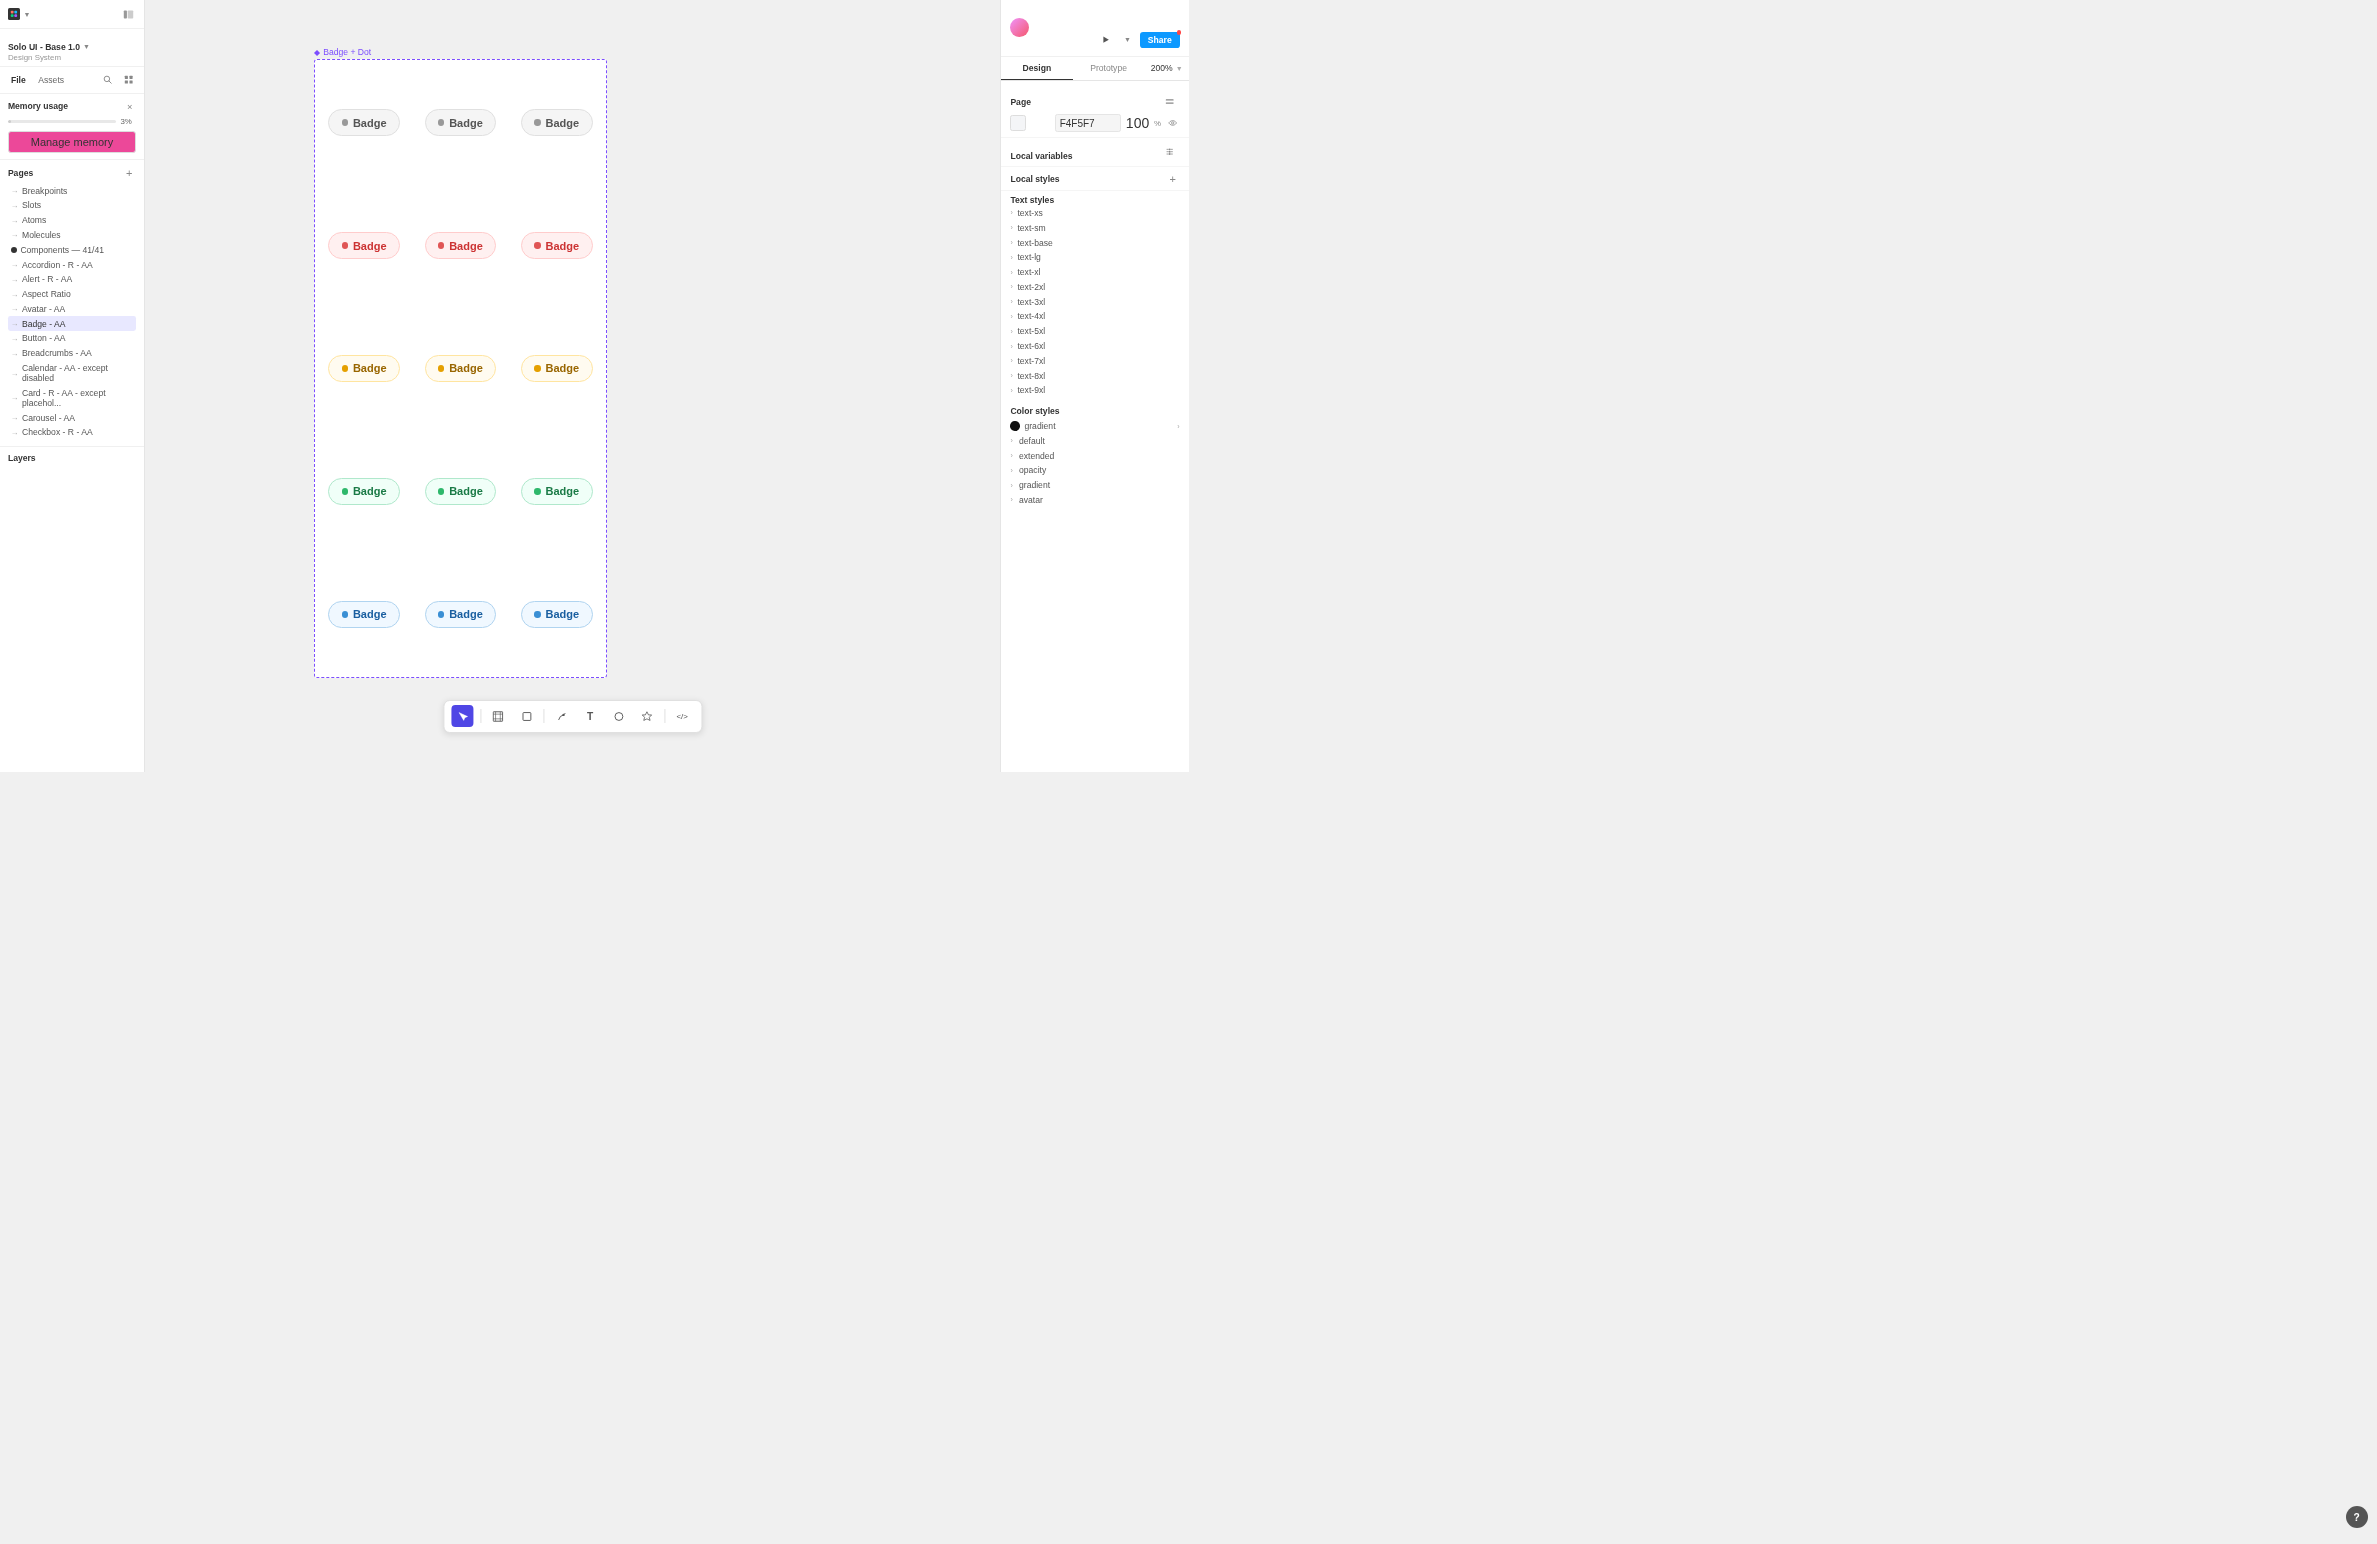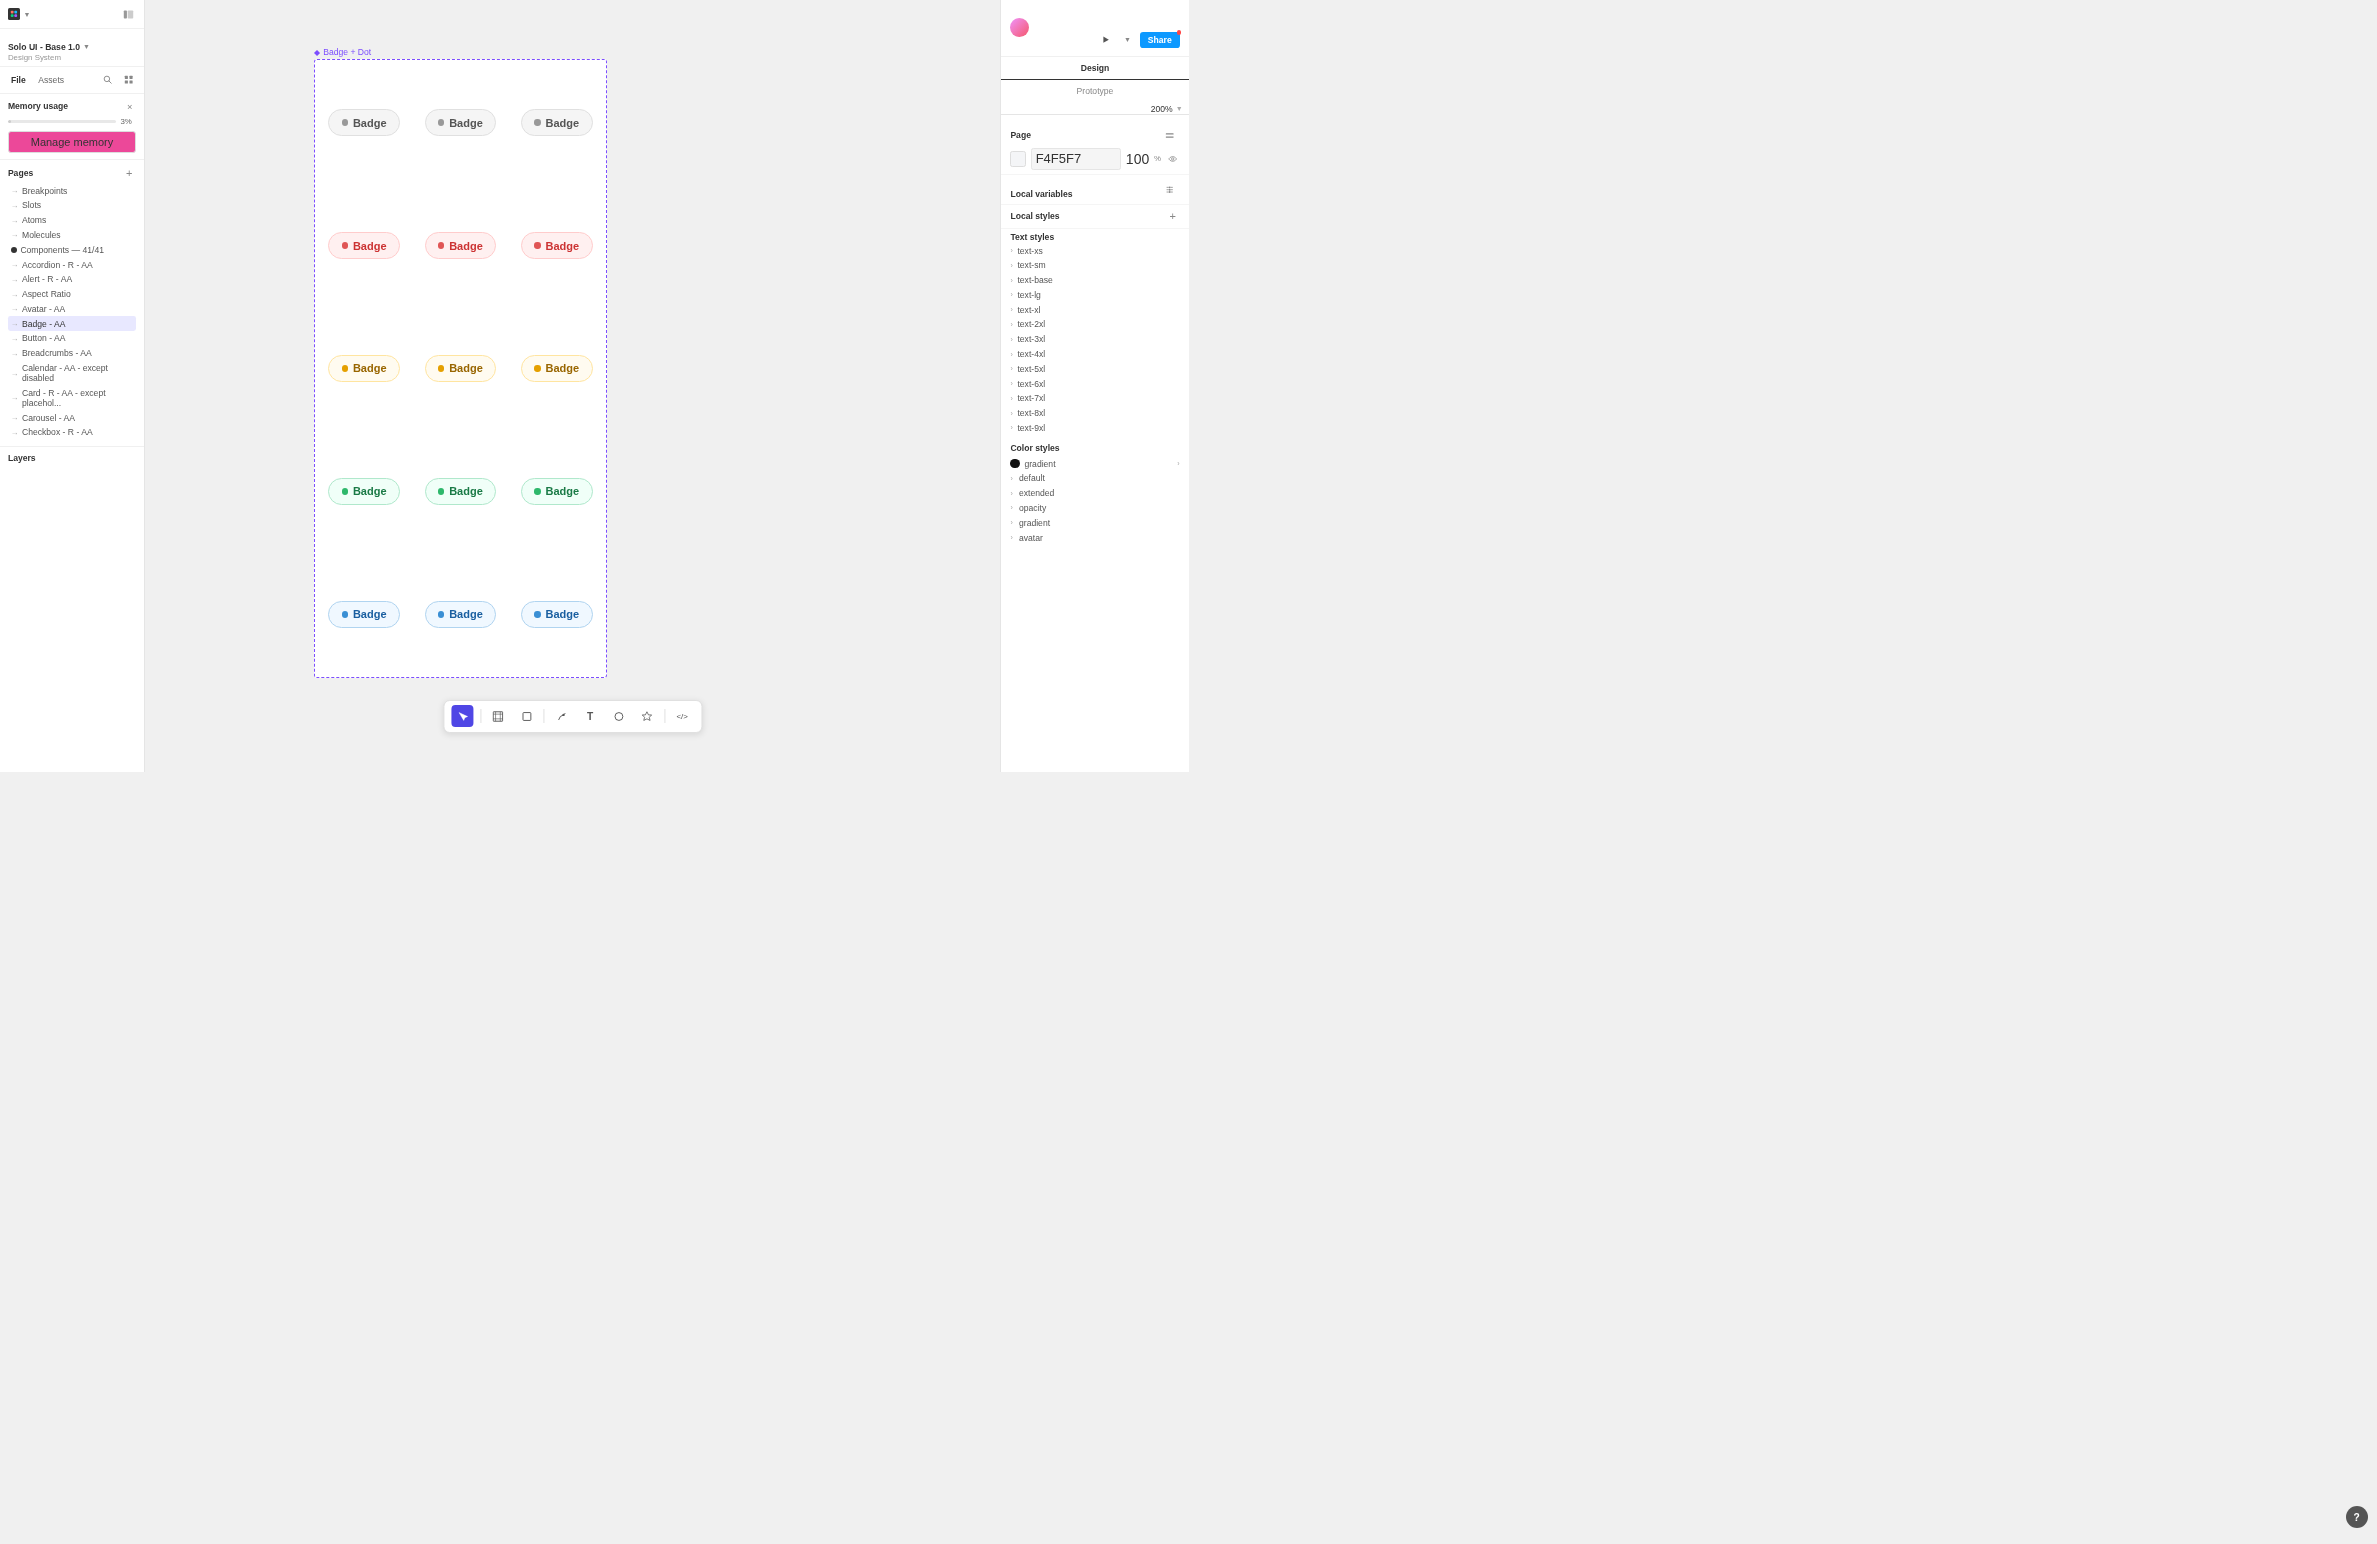--- a/index.html
+++ b/index.html
@@ -474,21 +474,20 @@
       background: #ff4444;
       border-radius: 50%;
       position: absolute;
       top: -1.6px;
       right: -1.6px;
     }
 
     .right-tabs {
       display: flex;
       border-bottom: 0.8px solid #e5e5e5;
-      flex-direction: column;
     }
 
     .right-tab {
       flex: 1;
       text-align: center;
       padding: 6.3px;
       font-size: 8.6px;
       color: #888;
       cursor: pointer;
       border-bottom: 1.6px solid transparent;
@@ -531,26 +530,27 @@
 
     .color-swatch {
       width: 15.7px;
       height: 15.7px;
       border-radius: 2.4px;
       border: 0.8px solid #ddd;
     }
 
     .color-input {
       flex: 1;
-      font-size: 13px;
+      font-size: 10px;
       color: #333;
       background: #f5f5f5;
       border: 0.8px solid #e5e5e5;
       border-radius: 2.4px;
       padding: 2.4px 3.9px;
+      margin-left: 24px;
     }
 
     .color-opacity {
       font-size: 14px;
       color: #333;
       width: 23.6px;
       text-align: right;
     }
 
     .eye-btn {

